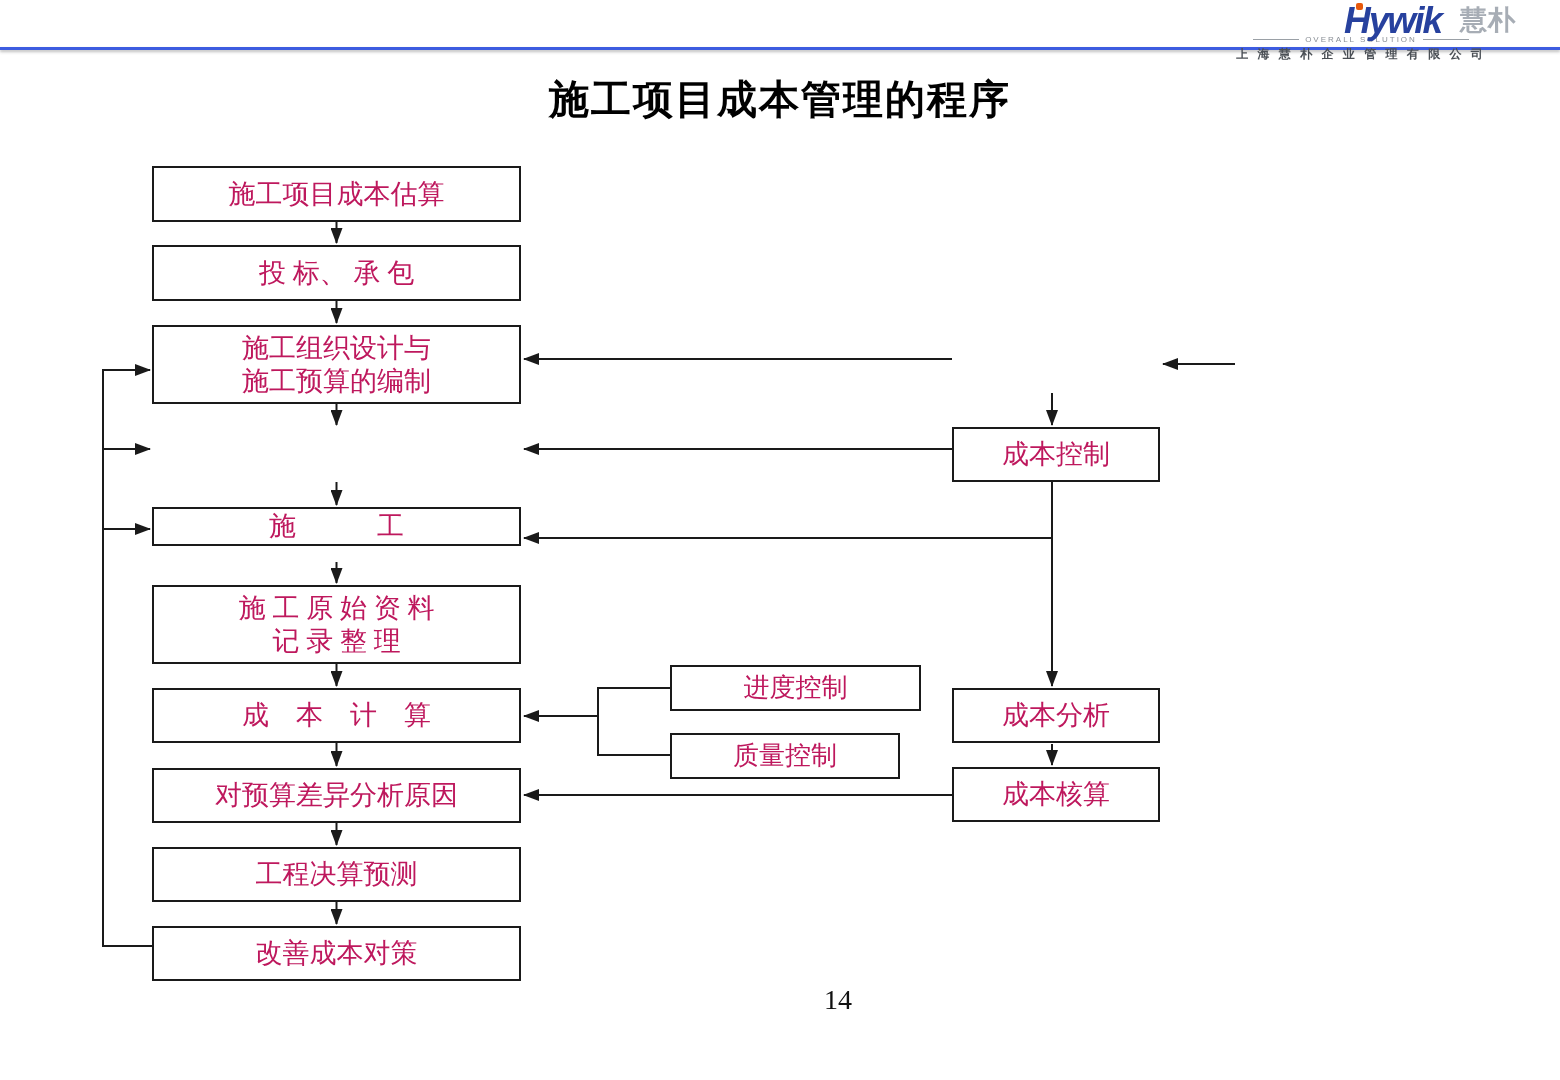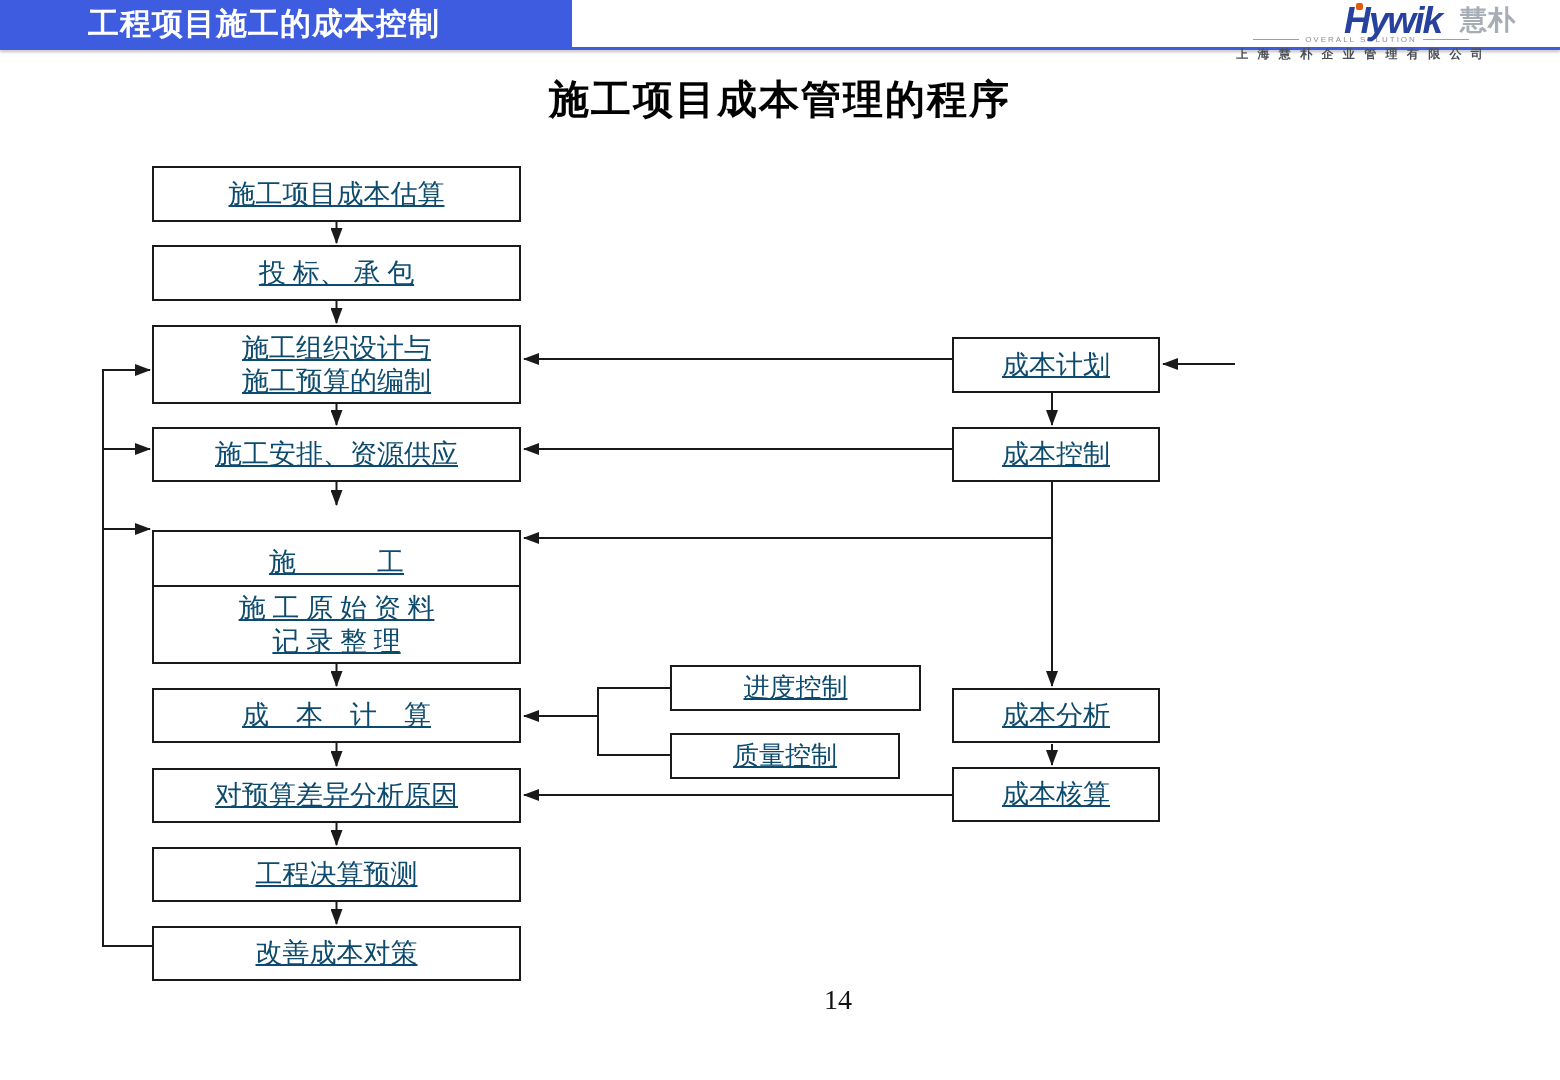--- a/index.html
+++ b/index.html
@@ -34,31 +34,28 @@
   
   .slide-title{position:absolute;top:72px;left:0;width:1560px;margin:0;text-align:center;
                font-size:40px;font-weight:bold;color:#000;letter-spacing:2px;}
   .page-number{position:absolute;top:984px;left:806px;width:64px;text-align:center;
                font-size:28px;color:#111;}
 
   
   .connectors{position:absolute;left:0;top:0;width:1560px;height:1080px;}
   .box{position:absolute;box-sizing:border-box;border:2px solid #1a1a1a;background:#fff;
        display:flex;align-items:center;justify-content:center;text-align:center;
-       font-size:27px;color:#0c4a6e;white-space:pre-wrap;line-height:1.22;text-decoration:underline;}
+       font-size:27px;color:#be185d;white-space:pre-wrap;line-height:1.22;}
   .box.mid{font-size:26px;}
 </style>
 </head>
 <body>
 
 <div class="slide">
 
-  <div class="header-bar">
-    <span>工程项目施工的成本控制</span>
-  </div>
   <div class="header-rule"></div>
 
   <div class="logo">
     <div class="logo-top">
       <span class="logo-brand">Hywik</span>
       <span class="logo-dot"></span>
       <span class="logo-cjk">慧朴</span>
     </div>
     <div class="logo-tagline">
       <span class="tl-line"></span>
@@ -108,30 +105,28 @@
       <line x1="103" y1="370" x2="150" y2="370" marker-end="url(#ah)"></line>
       <line x1="103" y1="449" x2="150" y2="449" marker-end="url(#ah)"></line>
       <line x1="103" y1="529" x2="150" y2="529" marker-end="url(#ah)"></line>
     </g>
   </svg>
 
   <div class="box" style="left:152px;top:166px;width:369px;height:56px">施工项目成本估算</div>
   <div class="box" style="left:152px;top:245px;width:369px;height:56px">投 标、 承 包</div>
   <div class="box" style="left:152px;top:325px;width:369px;height:79px">施工组织设计与
 施工预算的编制</div>
-  <div class="box" style="left:152px;top:427px;width:369px;height:55px">施工安排、资源供应</div>
-  <div class="box" style="left:152px;top:530px;width:369px;height:65px">施　　　工</div>
+  <div class="box" style="left:152px;top:507px;width:369px;height:39px">施　　　工</div>
   <div class="box" style="left:152px;top:585px;width:369px;height:79px">施 工 原 始 资 料
 记 录 整 理</div>
   <div class="box" style="left:152px;top:688px;width:369px;height:55px">成　本　计　算</div>
   <div class="box" style="left:152px;top:768px;width:369px;height:55px">对预算差异分析原因</div>
   <div class="box" style="left:152px;top:847px;width:369px;height:55px">工程决算预测</div>
   <div class="box" style="left:152px;top:926px;width:369px;height:55px">改善成本对策</div>
 
-  <div class="box" style="left:952px;top:337px;width:208px;height:56px">成本计划</div>
   <div class="box" style="left:952px;top:427px;width:208px;height:55px">成本控制</div>
   <div class="box" style="left:952px;top:688px;width:208px;height:55px">成本分析</div>
   <div class="box" style="left:952px;top:767px;width:208px;height:55px">成本核算</div>
 
   <div class="box mid" style="left:670px;top:665px;width:251px;height:46px">进度控制</div>
   <div class="box mid" style="left:670px;top:733px;width:230px;height:46px">质量控制</div>
 
   <div class="page-number">14</div>
 </div>
 

